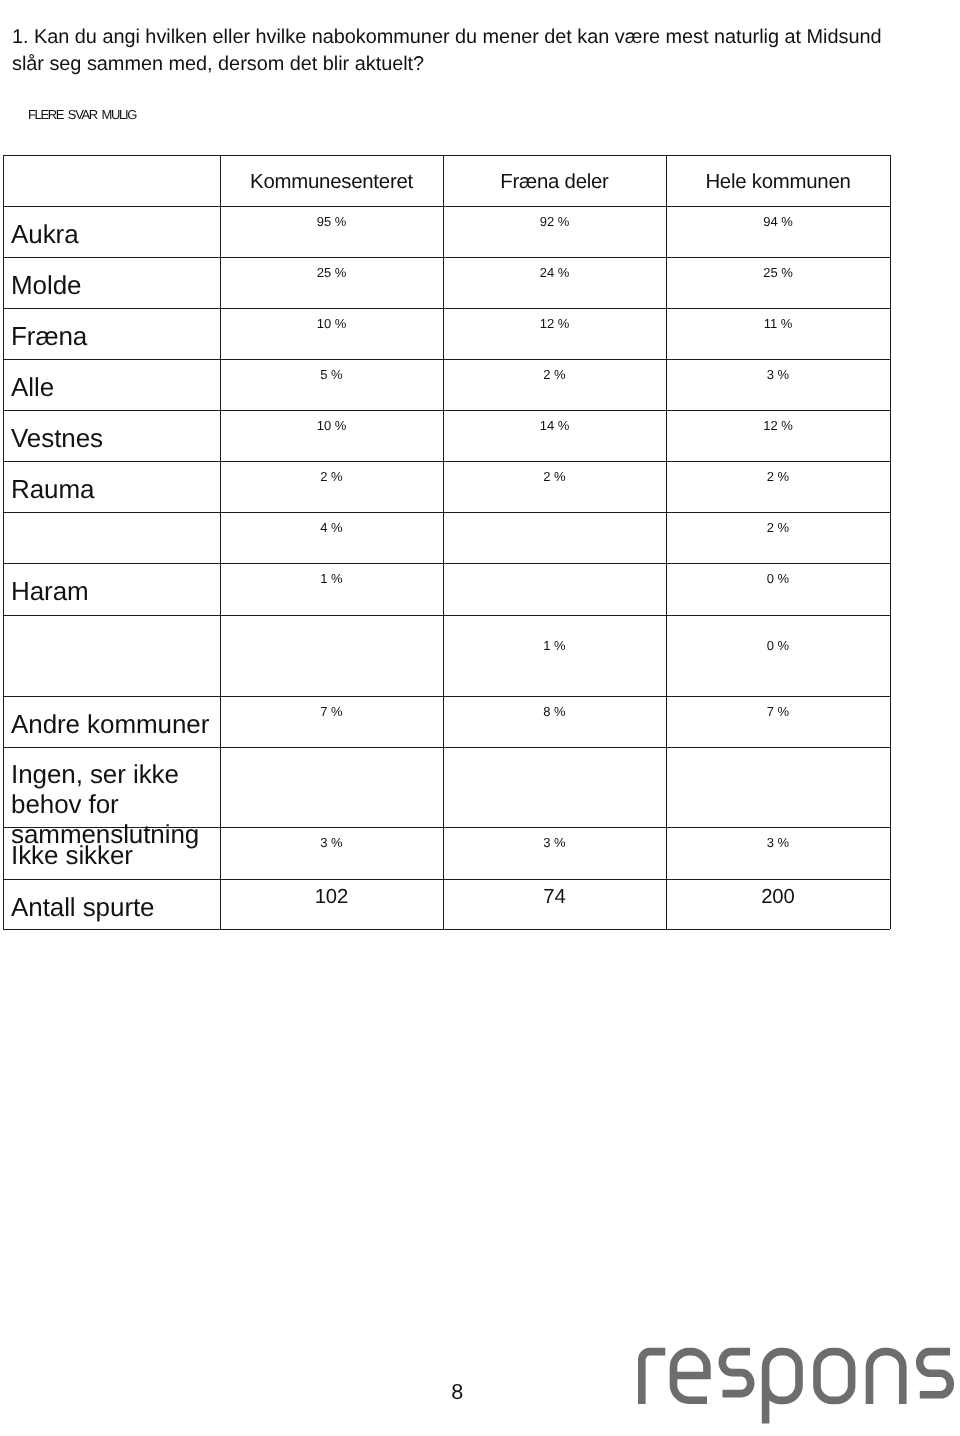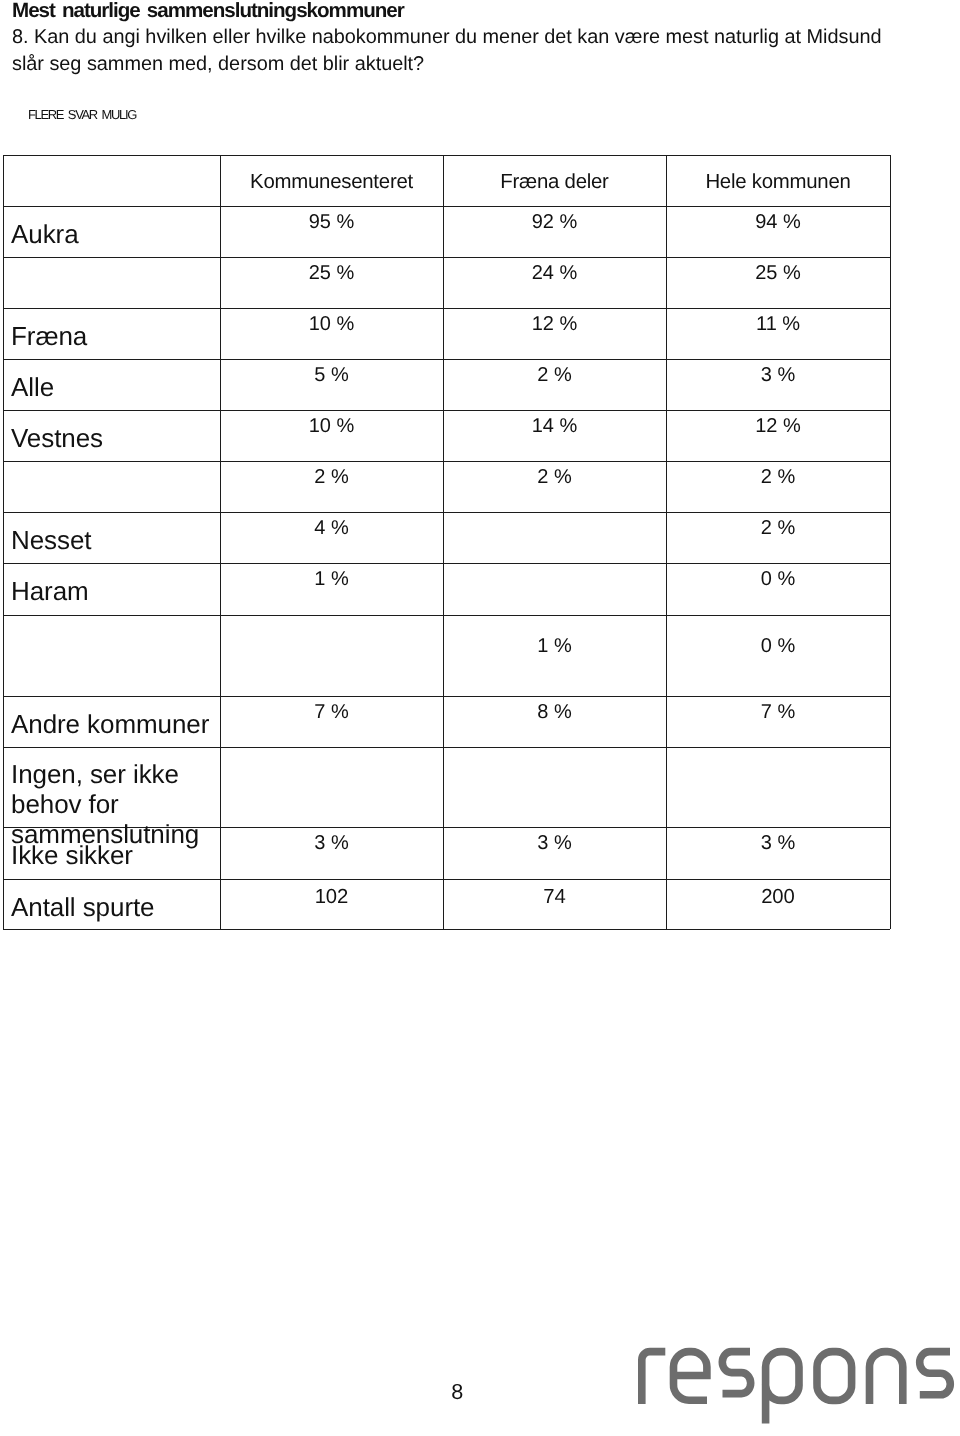--- a/index.html
+++ b/index.html
@@ -15,33 +15,32 @@
             line-height:26.9px;letter-spacing:-0.03px;}
   .multi{position:absolute;left:28px;top:105.3px;font-size:13px;letter-spacing:-1.35px;word-spacing:2.4px;
          white-space:nowrap;line-height:20px;}
 
   .tbl{position:absolute;left:3px;top:155px;width:887px;height:774px;}
   .vline{position:absolute;top:0;width:1.35px;height:774px;background:#1c1c1c;}
   .hline{position:absolute;left:0;width:887px;height:1.35px;background:#1c1c1c;}
 
   .cell{position:absolute;overflow:hidden;}
   .rowlabel{font-size:26px;letter-spacing:-0.08px;line-height:30px;}
-  .val{font-size:20px;text-align:center;letter-spacing:-0.05px;line-height:20px;}
+  .val{font-size:13px;text-align:center;letter-spacing:-0.05px;line-height:20px;}
   .hdr{font-size:20.4px;text-align:center;letter-spacing:-0.25px;line-height:20px;}
 
   .pageno{position:absolute;left:451.2px;top:1382.3px;font-size:21.6px;line-height:20px;}
   .logo{position:absolute;left:630px;top:1340px;width:330px;height:100px;}
 </style>
 </head>
 <body>
 
 <div class="page">
 
-  <div class="heading">Mest naturlige sammenslutningskommuner</div>
-  <div class="question">8. Kan du angi hvilken eller hvilke nabokommuner du mener det kan være mest naturlig at Midsund slår seg sammen med, dersom det blir aktuelt?</div>
+  <div class="question">1. Kan du angi hvilken eller hvilke nabokommuner du mener det kan være mest naturlig at Midsund slår seg sammen med, dersom det blir aktuelt?</div>
   <div class="multi">FLERE SVAR MULIG</div>
 
   <div class="tbl" id="tbl" style="width: 887px; height: 774px;">
       <div class="vline" style="left:0px;height:774px"></div>
       <div class="vline" style="left:217px;height:774px"></div>
       <div class="vline" style="left:440px;height:774px"></div>
       <div class="vline" style="left:663px;height:774px"></div>
       <div class="vline" style="left:887px;height:774px"></div>
       <div class="hline" style="top:0px;width:887px"></div>
       <div class="hline" style="top:51px;width:887px"></div>
@@ -58,39 +57,40 @@
       <div class="hline" style="top:672px;width:887px"></div>
       <div class="hline" style="top:724px;width:887px"></div>
       <div class="hline" style="top:774px;width:887px"></div>
       <div class="cell hdr" style="left:217px;top:16.5px;width:223px">Kommunesenteret</div>
       <div class="cell hdr" style="left:440px;top:16.5px;width:223px">Fræna deler</div>
       <div class="cell hdr" style="left:663px;top:16.5px;width:224px">Hele kommunen</div>
       <div class="cell rowlabel" style="left:8px;top:64px;width:205px">Aukra</div>
       <div class="cell val" style="left:217px;top:57.2px;width:223px">95 %</div>
       <div class="cell val" style="left:440px;top:57.2px;width:223px">92 %</div>
       <div class="cell val" style="left:663px;top:57.2px;width:224px">94 %</div>
+      <div class="cell rowlabel" style="left:8px;top:115px;width:205px">Molde</div>
       <div class="cell val" style="left:217px;top:108.2px;width:223px">25 %</div>
       <div class="cell val" style="left:440px;top:108.2px;width:223px">24 %</div>
       <div class="cell val" style="left:663px;top:108.2px;width:224px">25 %</div>
       <div class="cell rowlabel" style="left:8px;top:166px;width:205px">Fræna</div>
       <div class="cell val" style="left:217px;top:159.2px;width:223px">10 %</div>
       <div class="cell val" style="left:440px;top:159.2px;width:223px">12 %</div>
       <div class="cell val" style="left:663px;top:159.2px;width:224px">11 %</div>
       <div class="cell rowlabel" style="left:8px;top:217px;width:205px">Alle</div>
       <div class="cell val" style="left:217px;top:210.2px;width:223px">5 %</div>
       <div class="cell val" style="left:440px;top:210.2px;width:223px">2 %</div>
       <div class="cell val" style="left:663px;top:210.2px;width:224px">3 %</div>
       <div class="cell rowlabel" style="left:8px;top:268px;width:205px">Vestnes</div>
       <div class="cell val" style="left:217px;top:261.2px;width:223px">10 %</div>
       <div class="cell val" style="left:440px;top:261.2px;width:223px">14 %</div>
       <div class="cell val" style="left:663px;top:261.2px;width:224px">12 %</div>
+      <div class="cell rowlabel" style="left:8px;top:319px;width:205px">Rauma</div>
       <div class="cell val" style="left:217px;top:312.2px;width:223px">2 %</div>
       <div class="cell val" style="left:440px;top:312.2px;width:223px">2 %</div>
       <div class="cell val" style="left:663px;top:312.2px;width:224px">2 %</div>
-      <div class="cell rowlabel" style="left:8px;top:370px;width:205px">Nesset</div>
       <div class="cell val" style="left:217px;top:363.2px;width:223px">4 %</div>
       <div class="cell val" style="left:663px;top:363.2px;width:224px">2 %</div>
       <div class="cell rowlabel" style="left:8px;top:421px;width:205px">Haram</div>
       <div class="cell val" style="left:217px;top:414.2px;width:223px">1 %</div>
       <div class="cell val" style="left:663px;top:414.2px;width:224px">0 %</div>
       <div class="cell val" style="left:440px;top:481.4px;width:223px">1 %</div>
       <div class="cell val" style="left:663px;top:481.4px;width:224px">0 %</div>
       <div class="cell rowlabel" style="left:8px;top:554px;width:205px">Andre kommuner</div>
       <div class="cell val" style="left:217px;top:547.2px;width:223px">7 %</div>
       <div class="cell val" style="left:440px;top:547.2px;width:223px">8 %</div>

